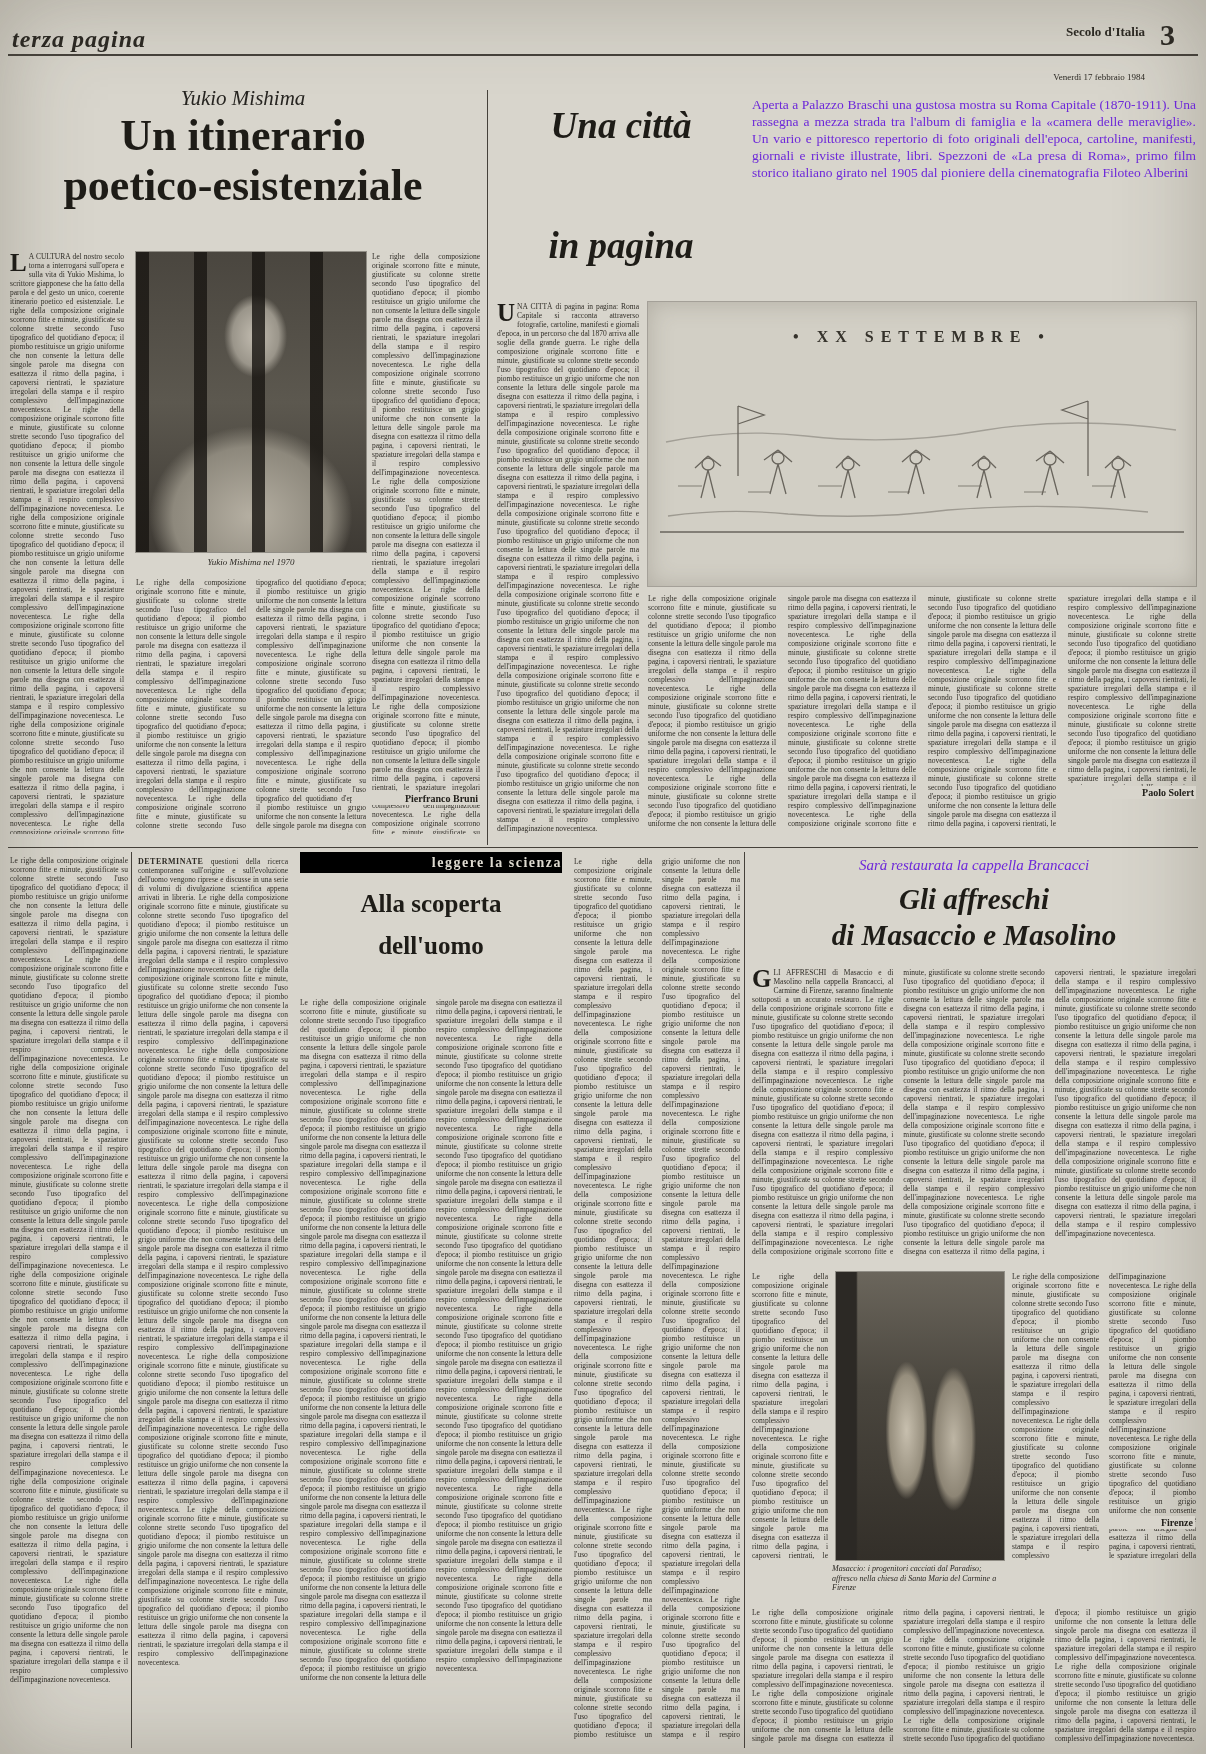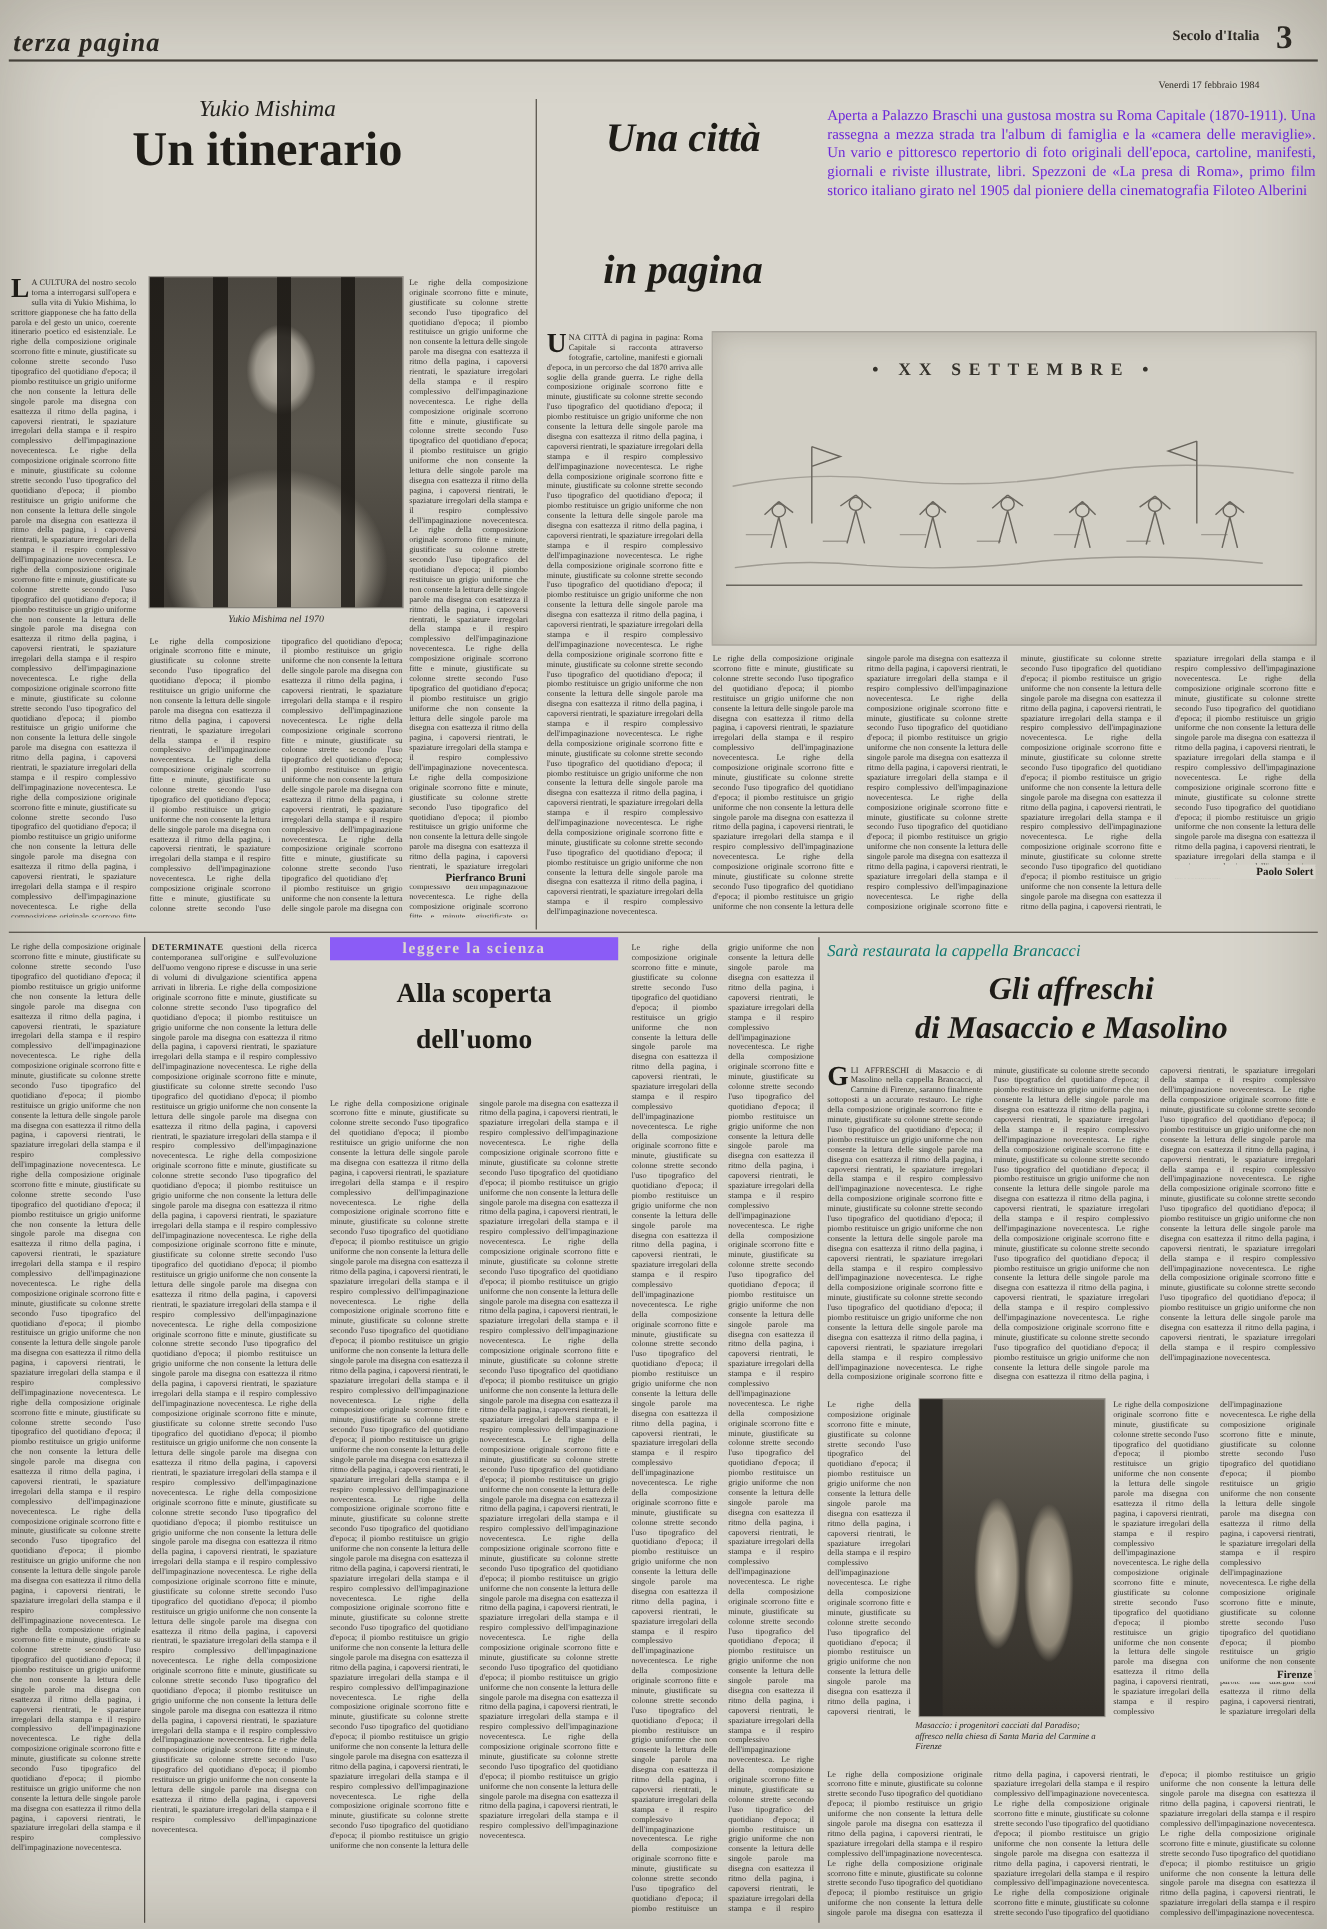--- a/index.html
+++ b/index.html
@@ -25,21 +25,21 @@
   .masthead .m1 { font-size: 13px; font-weight: bold; }
   .masthead .m2 { font-size: 9px; margin-top: 32px; }
   .pagenum { font-size: 30px; font-weight: bold; color: #2c2923; }
 
   .kicker { font-style: italic; font-size: 21px; text-align: center; color: #262420; }
   .headline { font-weight: bold; text-align: center; color: #1e1c17; }
   .hl-mishima { font-size: 44px; line-height: 48px; }
   .hl-pagina  { font-size: 37px; line-height: 56px; font-style: italic; }
   .hl-scienza { font-size: 25px; line-height: 40px; }
   .hl-masaccio{ font-size: 29px; line-height: 34px; font-style: italic; }
-  .kicker-sm  { font-style: italic; font-size: 15px; color: #0f766e; }
+  .kicker-sm  { font-style: italic; font-size: 15px; text-align: center; color: #6d28d9; }
 
   .body-text {
     font-size: 7.5px; line-height: 9px; text-align: justify;
     color: #2f2c26; overflow: hidden; overflow-wrap: anywhere;
   }
   .intro-text { font-size: 13.5px; line-height: 17px; text-align: justify; color: #6d28d9; overflow: hidden; }
   .cols2 { column-count: 2; column-gap: 10px; }
   .cols3 { column-count: 3; column-gap: 10px; }
   .cols4 { column-count: 4; column-gap: 12px; }
   .dropcap { float: left; font-weight: bold; font-size: 25px; line-height: 21px; padding-right: 2px; color: #1e1c17; }
@@ -64,40 +64,41 @@
   .engraving-title { font-size: 16px; font-weight: bold; letter-spacing: 7px; text-align: center; color: #35322b; }
   .fresco {
     background:
       linear-gradient(90deg, #2c2925 0%, #2c2925 12%, rgba(0,0,0,0) 13%),
       radial-gradient(ellipse 28px 92px at 42% 55%, #c7bfae 0%, #968e7d 60%, rgba(0,0,0,0) 75%),
       radial-gradient(ellipse 30px 96px at 70% 58%, #bdb5a4 0%, #8d8575 60%, rgba(0,0,0,0) 75%),
       linear-gradient(180deg, #6b665c 0%, #4a463e 40%, #332f29 100%);
     box-shadow: 0 0 0 1px rgba(40,36,30,.4);
   }
   .science-bar {
-    background: #8b5cf6; color: #ddd9cf;
+    background: #000000; color: #ddd9cf;
     font-size: 14px; font-weight: bold; letter-spacing: 1.5px;
-    text-align: center; line-height: 21px;
+    text-align: right; line-height: 21px;
   }
 </style>
 </head>
 <body>
 
 <div class="page">
 
   <div class="abs section-name" style="left:12px; top:26px;">terza pagina</div>
   <div class="abs masthead" style="left:930px; top:24px; width:215px;">
     <div class="m1">Secolo d'Italia</div>
     <div class="m2">Venerdì 17 febbraio 1984</div>
   </div>
   <div class="abs pagenum" style="left:1160px; top:18px;">3</div>
   <div class="abs rule-h" style="left:8px; top:54px; width:1190px;"></div>
 
   <div class="abs kicker" style="left:8px; top:86px; width:470px;">Yukio Mishima</div>
   <div class="abs headline hl-mishima" style="left:8px; top:112px; width:470px;">Un itinerario</div>
+  <div class="abs headline hl-mishima" style="left:8px; top:162px; width:470px;">poetico-esistenziale</div>
 
   <div class="abs body-text" style="left:10px; top:252px; width:114px; height:582px;">
     <span class="dropcap">L</span><span>A CULTURA del nostro secolo torna a interrogarsi sull'opera e sulla vita di Yukio Mishima, lo scrittore giapponese che ha fatto della parola e del gesto un unico, coerente itinerario poetico ed esistenziale.</span>
     <span> Le righe della composizione originale scorrono fitte e minute, giustificate su colonne strette secondo l'uso tipografico del quotidiano d'epoca; il piombo restituisce un grigio uniforme che non consente la lettura delle singole parole ma disegna con esattezza il ritmo della pagina, i capoversi rientrati, le spaziature irregolari della stampa e il respiro complessivo dell'impaginazione novecentesca. Le righe della composizione originale scorrono fitte e minute, giustificate su colonne strette secondo l'uso tipografico del quotidiano d'epoca; il piombo restituisce un grigio uniforme che non consente la lettura delle singole parole ma disegna con esattezza il ritmo della pagina, i capoversi rientrati, le spaziature irregolari della stampa e il respiro complessivo dell'impaginazione novecentesca. Le righe della composizione originale scorrono fitte e minute, giustificate su colonne strette secondo l'uso tipografico del quotidiano d'epoca; il piombo restituisce un grigio uniforme che non consente la lettura delle singole parole ma disegna con esattezza il ritmo della pagina, i capoversi rientrati, le spaziature irregolari della stampa e il respiro complessivo dell'impaginazione novecentesca. Le righe della composizione originale scorrono fitte e minute, giustificate su colonne strette secondo l'uso tipografico del quotidiano d'epoca; il piombo restituisce un grigio uniforme che non consente la lettura delle singole parole ma disegna con esattezza il ritmo della pagina, i capoversi rientrati, le spaziature irregolari della stampa e il respiro complessivo dell'impaginazione novecentesca. Le righe della composizione originale scorrono fitte e minute, giustificate su colonne strette secondo l'uso tipografico del quotidiano d'epoca; il piombo restituisce un grigio uniforme che non consente la lettura delle singole parole ma disegna con esattezza il ritmo della pagina, i capoversi rientrati, le spaziature irregolari della stampa e il respiro complessivo dell'impaginazione novecentesca. Le righe della composizione originale scorrono fitte e minute, giustificate su colonne strette secondo l'uso tipografico del quotidiano d'epoca; il piombo restituisce un grigio uniforme che non consente la lettura delle singole parole ma disegna con esattezza il ritmo della pagina, i capoversi rientrati, le spaziature irregolari della stampa e il respiro complessivo dell'impaginazione novecentesca.</span>
   </div>
 
   <div class="abs photo-mishima" style="left:136px; top:252px; width:230px; height:300px;"></div>
   <div class="abs caption" style="left:136px; top:557px; width:230px;">Yukio Mishima nel 1970</div>
 
   <div class="abs body-text" style="left:372px; top:252px; width:108px; height:582px;">

